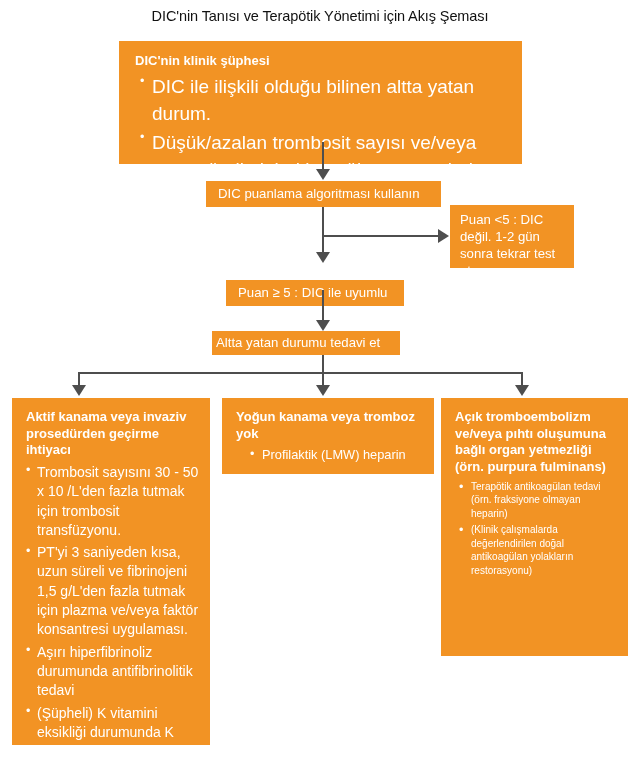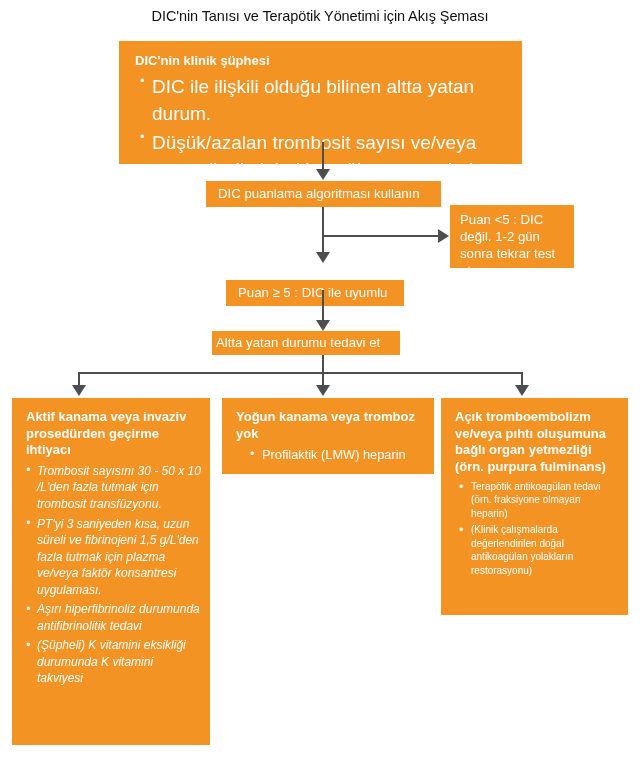--- a/index.html
+++ b/index.html
@@ -94,24 +94,23 @@
   #box-thrombo ul.bullets li {
     padding-left: 16px;
     font-size: 10px;
     line-height: 1.38;
     margin-bottom: 2px;
   }
   #box-thrombo ul.bullets li::before { left: 4px; }
 
   #box-bleeding ul.bullets li {
     padding-left: 11px;
-    font-size: 12px;
+    font-size: 14px;
     line-height: 1.38;
     margin-bottom: 3px;
-    font-style: italic;
   }
   #box-bleeding ul.bullets li::before { left: 0px; }
 
   
   .vline {
     position: absolute;
     width: 2px;
     background: #4e4e4e;
   }
   .hline {
@@ -199,21 +198,21 @@
     </ul>
   </div>
 
   <div class="box" id="box-no-bleeding" style="left:222px; top:398px; width:212px; height:76px; padding:11px 8px 0 14px;">
     <span class="box-title">Yoğun kanama veya tromboz yok</span>
     <ul class="bullets">
       <li>Profilaktik (LMW) heparin</li>
     </ul>
   </div>
 
-  <div class="box" id="box-thrombo" style="left:441px; top:398px; width:187px; height:217px; padding:11px 10px 0 14px;">
+  <div class="box" id="box-thrombo" style="left:441px; top:398px; width:187px; height:258px; padding:11px 10px 0 14px;">
     <span class="box-title">Açık tromboembolizm ve/veya pıhtı oluşumuna bağlı organ yetmezliği (örn. purpura fulminans)</span>
     <ul class="bullets">
       <li>Terapötik antikoagülan tedavi (örn. fraksiyone olmayan heparin)</li>
       <li>(Klinik çalışmalarda değerlendirilen doğal antikoagülan yolakların restorasyonu)</li>
     </ul>
   </div>
 
 </div>
 
 </body></html>

